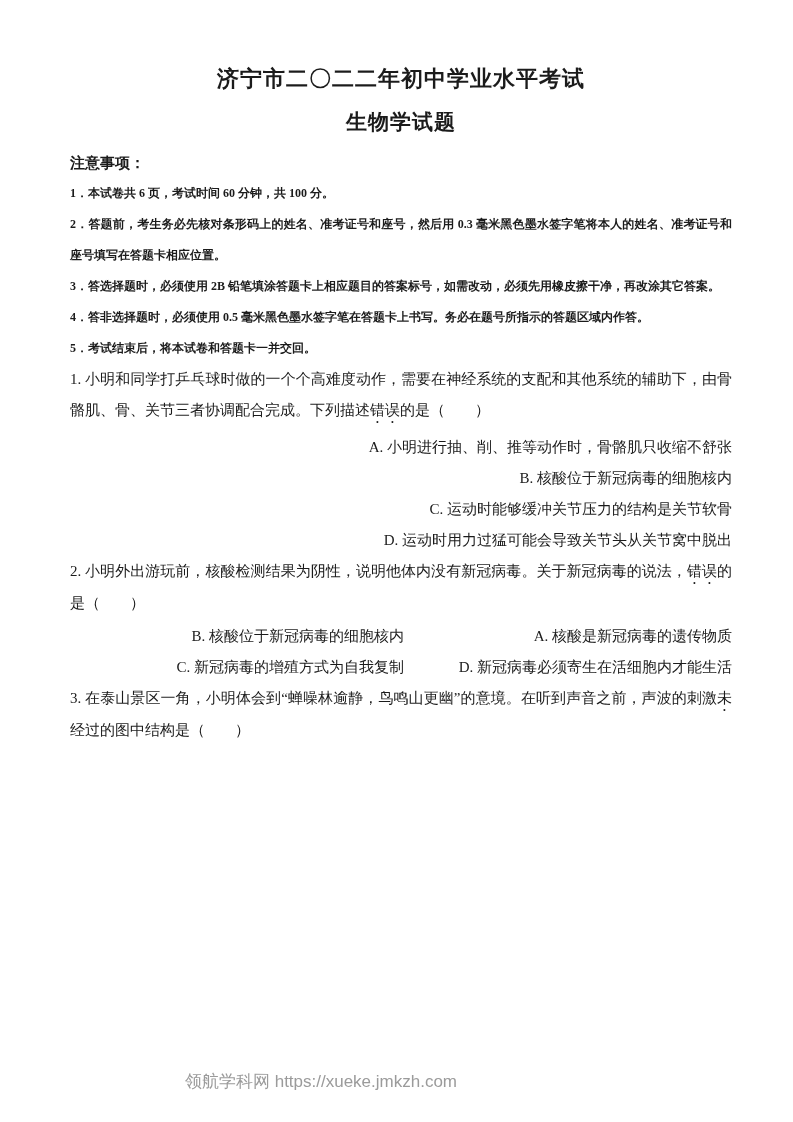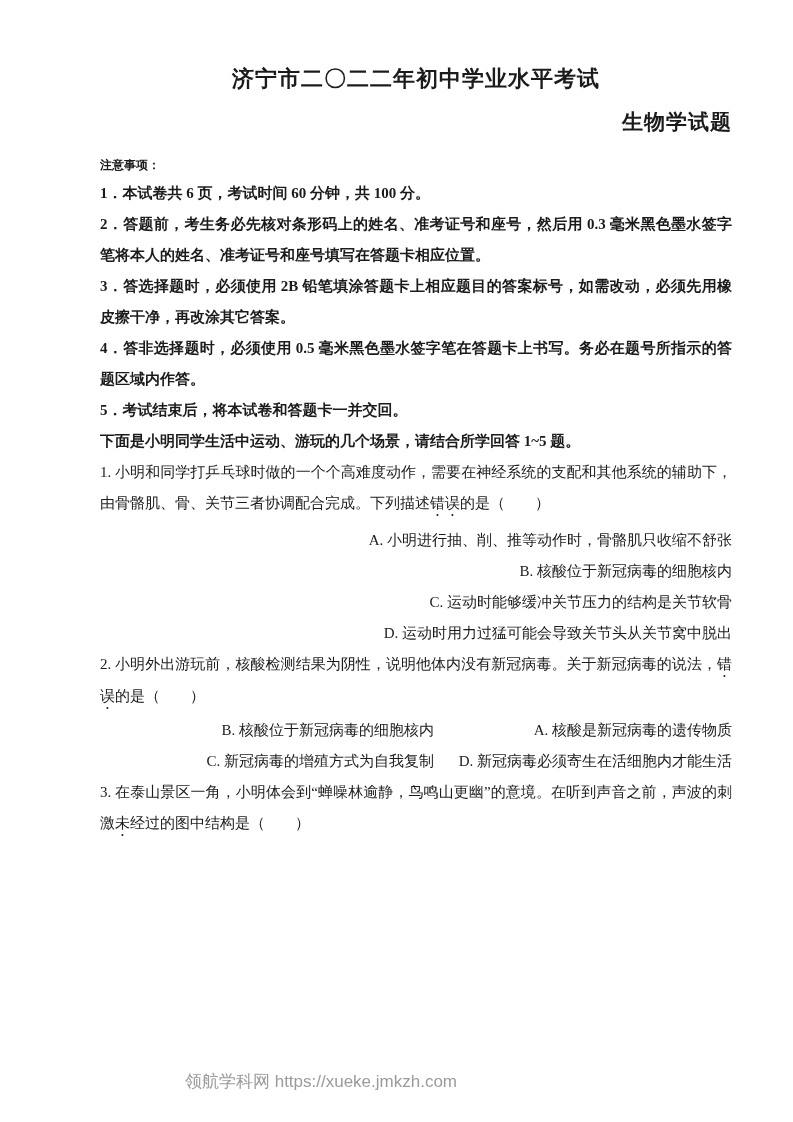--- a/index.html
+++ b/index.html
@@ -5,41 +5,41 @@
   * { box-sizing: border-box; }
   html, body { margin: 0; padding: 0; }
   body {
     width: 793px; height: 1122px;
     background: #ffffff;
     color: #1b1b1b;
     font-family: "Liberation Serif", "DejaVu Serif", serif;
     position: relative;
     overflow: hidden;
   }
-  .page { padding: 64px 61px 0 56px; margin-left: 44px; }
+  .page { padding: 64px 61px 0 70px; }
 
   .doc-title {
     margin: 0;
     font-size: 22px; font-weight: 700;
     text-align: center; line-height: 30px;
     letter-spacing: 1px;
   }
   .doc-subtitle {
     margin: 14px 0 0 0;
     font-size: 21px; font-weight: 700;
-    text-align: right; line-height: 28px;
+    text-align: center; line-height: 28px;
     letter-spacing: 1px;
   }
   .notice-heading {
     margin: 16px 0 0 0;
-    font-size: 12px; font-weight: 700; line-height: 26px;
+    font-size: 15px; font-weight: 700; line-height: 26px; font-family: Liberation Mono, monospace;
   }
   p.line {
     margin: 0;
-    font-size: 15px;
+    font-size: 12px;
     line-height: 31px;
     text-align: justify;
     text-justify: inter-ideograph;
   }
   p.b { font-weight: 700; }
   p.q { font-size: 15px; font-weight: 400; }
   .opts { margin-top: 5px; }
   p.opt { font-size: 15px; line-height: 31px; margin: 0; text-align: right; }
   .opts-grid {
     display: grid;
@@ -73,21 +73,20 @@
   <p class="notice-heading">注意事项：</p>
 
   <div>
     <p class="line b">1．本试卷共 6 页，考试时间 60 分钟，共 100 分。</p>
     <p class="line b">2．答题前，考生务必先核对条形码上的姓名、准考证号和座号，然后用 0.3 毫米黑色墨水签字笔将本人的姓名、准考证号和座号填写在答题卡相应位置。</p>
     <p class="line b">3．答选择题时，必须使用 2B 铅笔填涂答题卡上相应题目的答案标号，如需改动，必须先用橡皮擦干净，再改涂其它答案。</p>
     <p class="line b">4．答非选择题时，必须使用 0.5 毫米黑色墨水签字笔在答题卡上书写。务必在题号所指示的答题区域内作答。</p>
     <p class="line b">5．考试结束后，将本试卷和答题卡一并交回。</p>
   </div>
 
-  <p class="line b">下面是小明同学生活中运动、游玩的几个场景，请结合所学回答 1~5 题。</p>
 
   <section>
     <p class="line q"><span>1. 小明和同学打乒乓球时做的一个个高难度动作，需要在神经系统的支配和其他系统的辅助下，由骨骼肌、骨、关节三者协调配合完成。下列描述</span><span class="emph">错误</span><span>的是（　　）</span></p>
     <div class="opts">
       <p class="line q opt">A. 小明进行抽、削、推等动作时，骨骼肌只收缩不舒张</p>
       <p class="line q opt">B. 核酸位于新冠病毒的细胞核内</p>
       <p class="line q opt">C. 运动时能够缓冲关节压力的结构是关节软骨</p>
       <p class="line q opt">D. 运动时用力过猛可能会导致关节头从关节窝中脱出</p>
     </div>
   </section>

